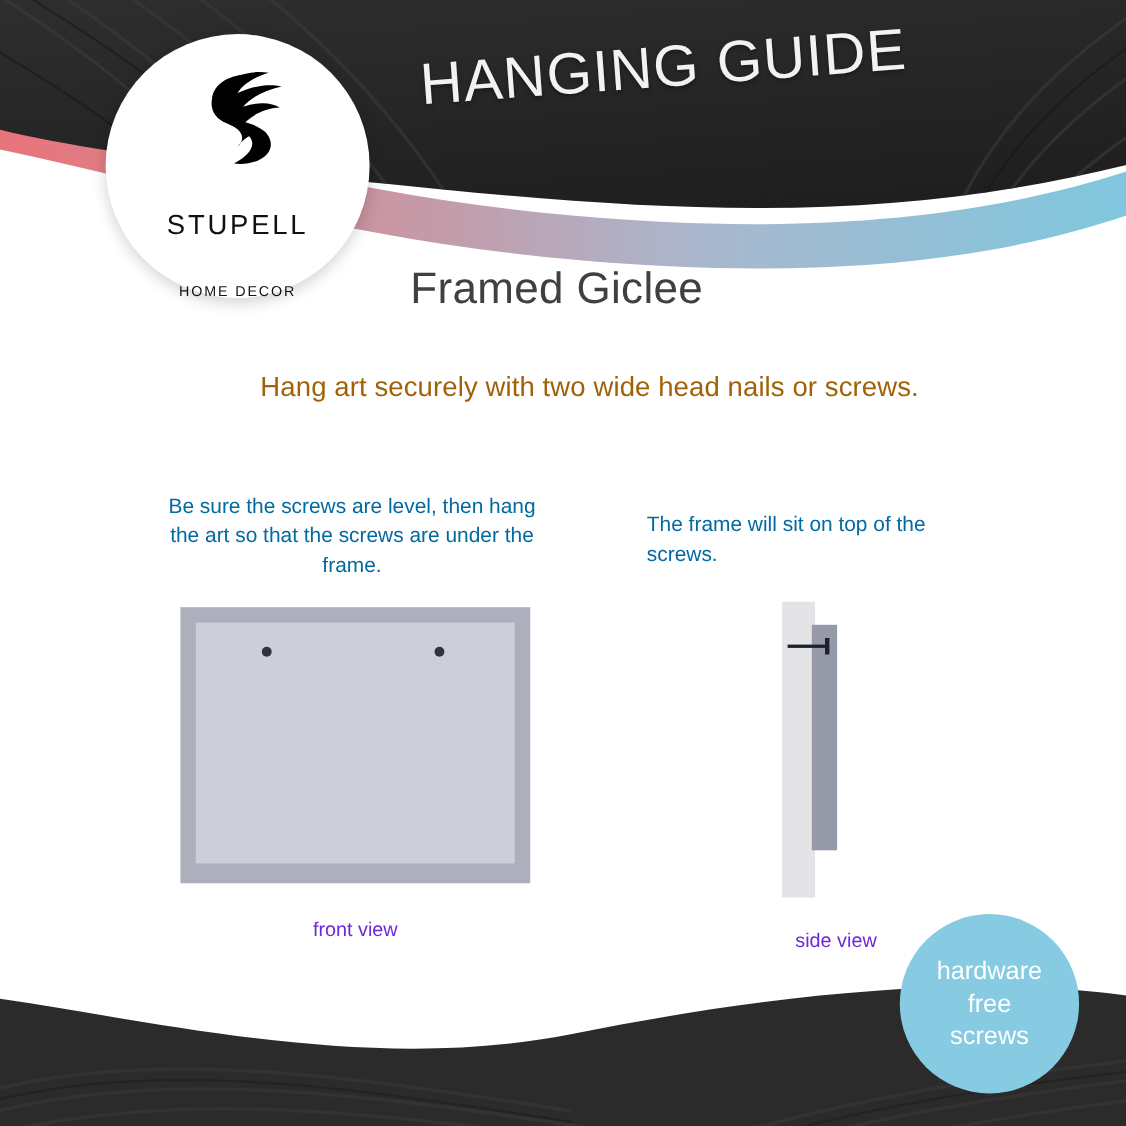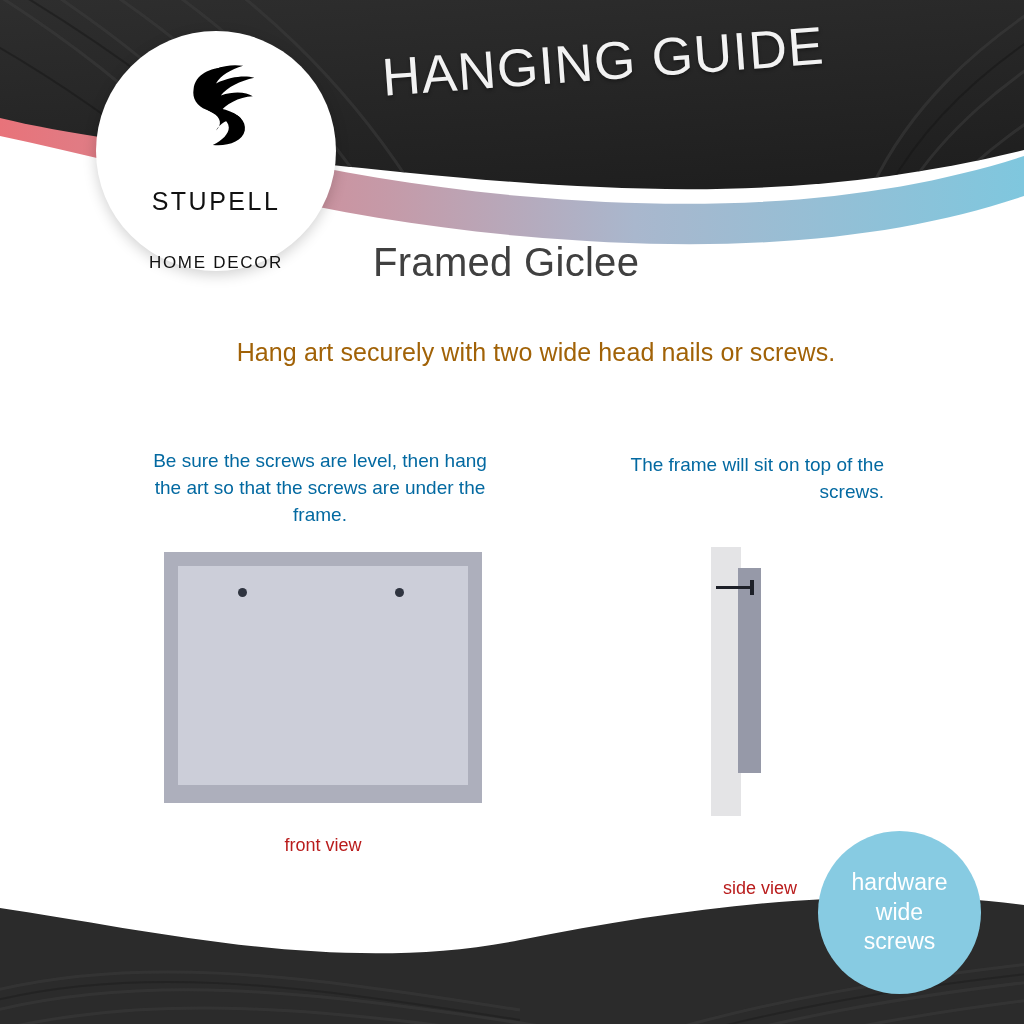--- a/index.html
+++ b/index.html
@@ -57,21 +57,21 @@
     letter-spacing: 2.5px;
     text-align: center;
     line-height: 1;
   }
   #logo-name {
     font-size: 25px;
     margin-top: 4px;
     font-weight: 400;
   }
   #logo-tagline {
-    font-size: 17px;
+    font-size: 13px;
     margin-top: 8px;
     letter-spacing: 1.7px;
     font-weight: 400;
   }
 
   
   #guide-title {
     position: absolute;
     left: 380px;
     top: 47px;
@@ -120,23 +120,23 @@
     font-weight: 400;
   }
   #front-caption {
     left: 150px;
     top: 448px;
     width: 340px;
     text-align: center;
   }
   #side-caption {
     left: 588px;
-    top: 452px;
+    top: 465px;
     width: 296px;
-    text-align: right;
+    text-align: left;
   }
 
   
   #front-frame {
     position: absolute;
     left: 164px;
     top: 552px;
     width: 318px;
     height: 251px;
     background: #adafbc;
@@ -199,26 +199,26 @@
     top: 36px;
     width: 4px;
     height: 15px;
     background: #1d2028;
   }
 
   
   .view-label {
     position: absolute;
     font-size: 18px;
-    color: #b91c1c;
+    color: #6d28d9;
     font-weight: 400;
     text-align: center;
   }
   #front-view-label { left: 164px; top: 835px; width: 318px; }
-  #side-view-label  { left: 660px; top: 845px; width: 200px; margin-top: 33px; }
+  #side-view-label  { left: 660px; top: 845px; width: 200px; }
 
   
   #hardware-badge {
     position: absolute;
     left: 818px;
     top: 831px;
     width: 163px;
     height: 163px;
     border-radius: 50%;
     background: #87cbe2;
@@ -338,17 +338,17 @@
   <div id="side-view">
     <div id="side-wall"></div>
     <div id="side-frame-slab"></div>
     <div id="side-nail-shaft"></div>
     <div id="side-nail-head"></div>
   </div>
   <div class="view-label" id="side-view-label">side view</div>
 
   <div id="hardware-badge">
     <span>hardware</span>
-    <span>wide</span>
+    <span>free</span>
     <span>screws</span>
   </div>
 
 </div>
 
 </body></html>

